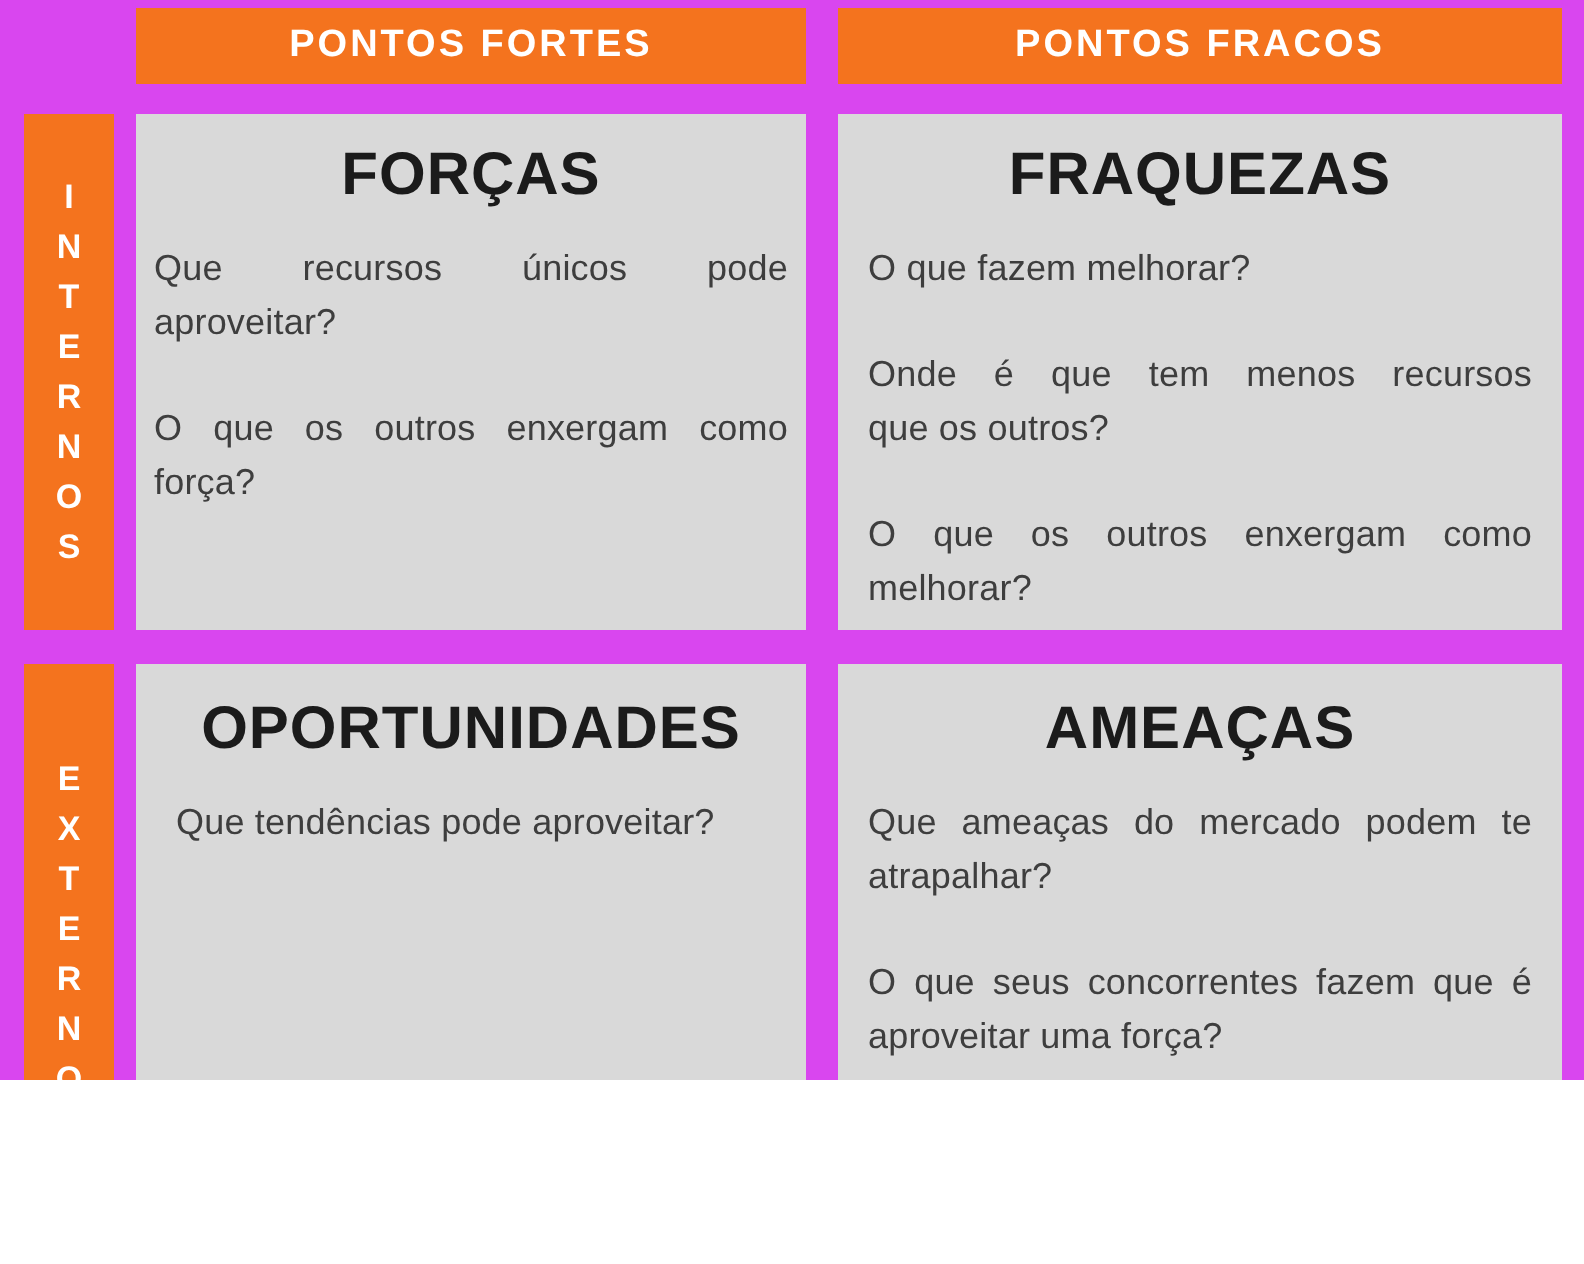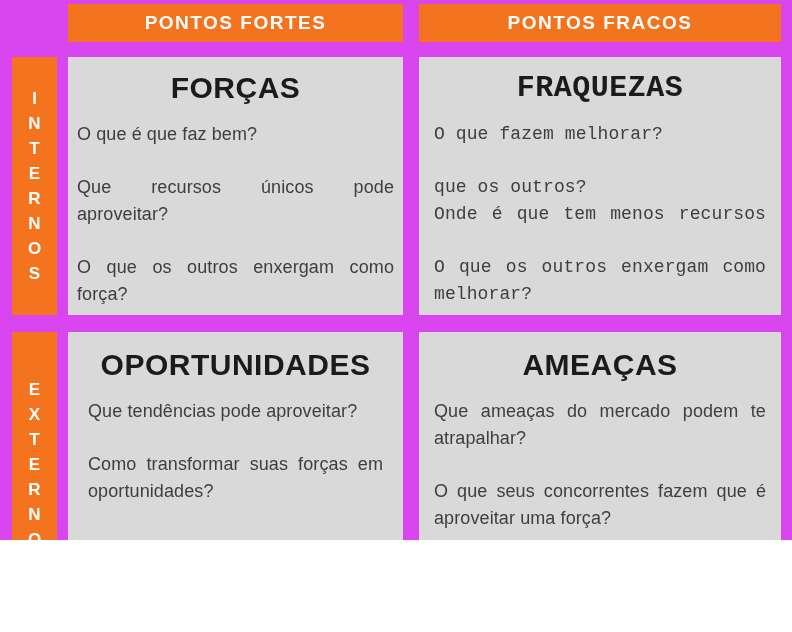--- a/index.html
+++ b/index.html
@@ -32,21 +32,21 @@
     text-align: center;
   }
   .sidebar-internos { grid-area: 4 / 2 / 5 / 3; }
   .sidebar-externos { grid-area: 6 / 2 / 7 / 3; }
   .quad {
     background: #D9D9D9;
     color: #3E3E3E;
     overflow: hidden;
   }
   .q1 { grid-area: 4 / 4 / 5 / 5; padding: 14px 9px 0; }
-  .q2 { grid-area: 4 / 6 / 5 / 7; padding: 14px 15px 0; font-family: Liberation Mono, monospace; }
+  .q2 { grid-area: 4 / 6 / 5 / 7; padding: 14px 15px 0; }
   .q3 { grid-area: 6 / 4 / 7 / 5; padding: 16px 20px 0; }
   .q4 { grid-area: 6 / 6 / 7 / 7; padding: 16px 15px 15px; }
   .qtitle {
     text-align: center;
     font-size: 30px; font-weight: 700; letter-spacing: 0.5px;
     color: #1B1B1B;
     margin: 0 0 16px 0;
   }
   .para { margin: 0 0 26px 0; }
   .line {
@@ -70,40 +70,37 @@
     <span>E</span>
     <span>R</span>
     <span>N</span>
     <span>O</span>
     <span>S</span>
   </div>
 
   <div class="quad q1">
     <div class="qtitle">FORÇAS</div>
     <div class="para">
-      <div class="line">O que é que faz bem?</div>
-    </div>
-    <div class="para">
       <div class="line j">Que recursos únicos pode</div>
       <div class="line">aproveitar?</div>
     </div>
     <div class="para">
       <div class="line j">O que os outros enxergam como</div>
       <div class="line">força?</div>
     </div>
   </div>
 
   <div class="quad q2">
     <div class="qtitle">FRAQUEZAS</div>
     <div class="para">
       <div class="line">O que fazem melhorar?</div>
     </div>
     <div class="para">
+      <div class="line j">Onde é que tem menos recursos</div>
       <div class="line">que os outros?</div>
-      <div class="line j">Onde é que tem menos recursos</div>
     </div>
     <div class="para">
       <div class="line j">O que os outros enxergam como</div>
       <div class="line">melhorar?</div>
     </div>
   </div>
 
   <div class="sidebar sidebar-externos">
     <span>E</span>
     <span>X</span>
@@ -113,24 +110,20 @@
     <span>N</span>
     <span>O</span>
     <span>S</span>
   </div>
 
   <div class="quad q3">
     <div class="qtitle">OPORTUNIDADES</div>
     <div class="para">
       <div class="line">Que tendências pode aproveitar?</div>
     </div>
-    <div class="para">
-      <div class="line j">Como transformar suas forças em</div>
-      <div class="line">oportunidades?</div>
-    </div>
   </div>
 
   <div class="quad q4">
     <div class="qtitle">AMEAÇAS</div>
     <div class="para">
       <div class="line j">Que ameaças do mercado podem te</div>
       <div class="line">atrapalhar?</div>
     </div>
     <div class="para">
       <div class="line j">O que seus concorrentes fazem que é</div>

